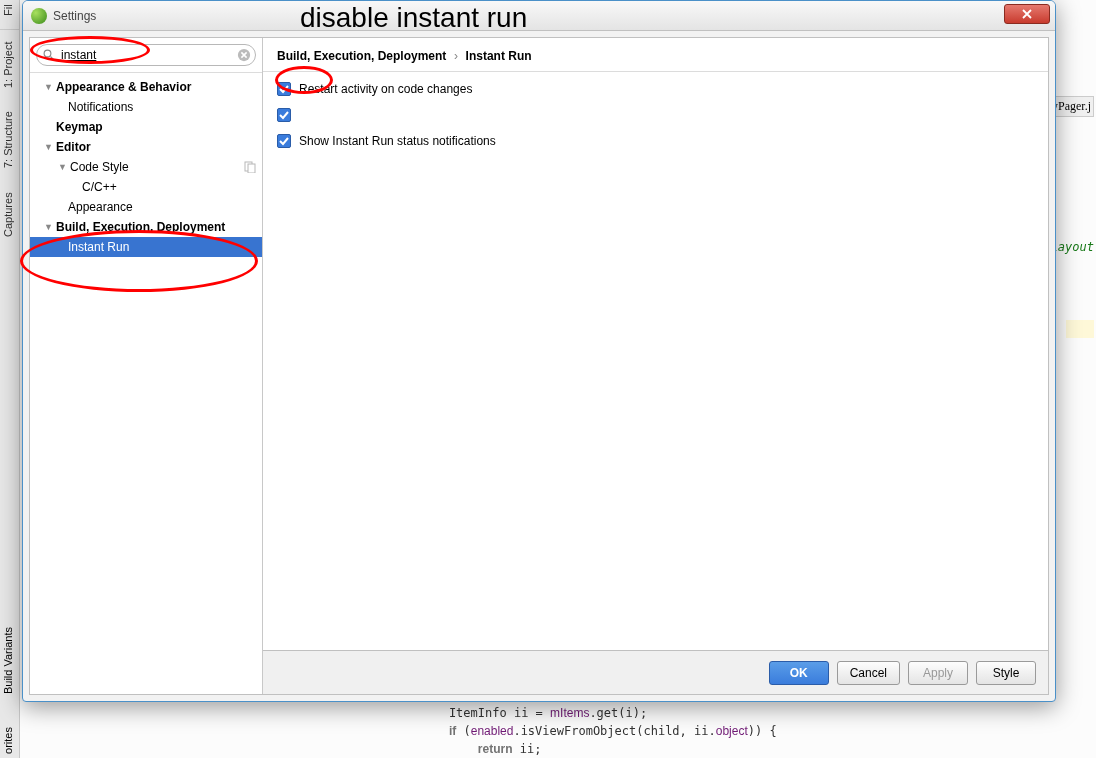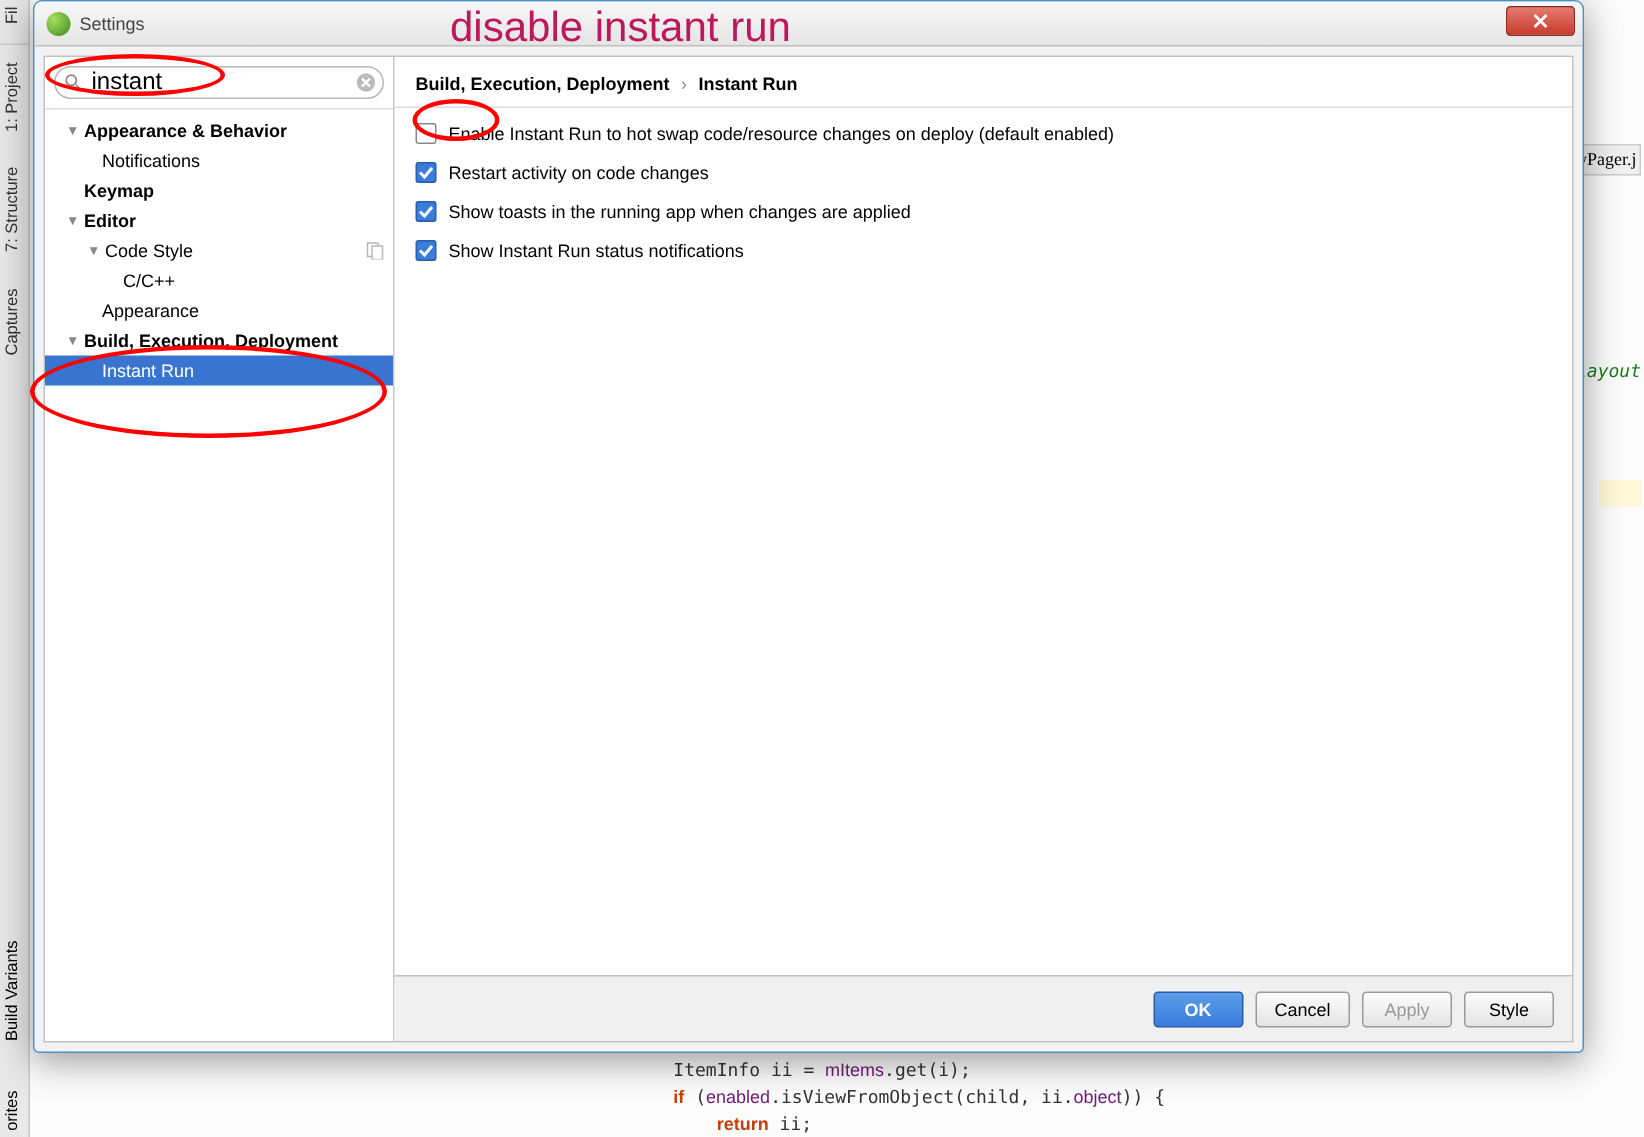--- a/index.html
+++ b/index.html
@@ -3,40 +3,40 @@
   <meta charset="utf-8">
   <style>
     * { margin: 0; padding: 0; box-sizing: border-box; font-family: "Segoe UI", Tahoma, sans-serif; font-size: 12px; }
     body { width: 1096px; height: 758px; background: #fcfcfc; position: relative; overflow: hidden; }
 
     
     .bg-left-tools { position: absolute; left: 0; top: 0; width: 20px; height: 758px; background: #e8e8e8; border-right: 1px solid #c8c8c8; z-index: 1; }
     .bg-tool { writing-mode: vertical-rl; transform: rotate(180deg); padding: 10px 2px; font-size: 11px; color: #333; text-align: center; display: flex; align-items: center; justify-content: center; }
     .bg-right-text { position: absolute; right: 0; font-size: 12px; font-family: monospace; z-index: 1; }
     .bg-code { position: absolute; bottom: 0; left: 420px; font-family: Consolas, monospace; font-size: 12px; color: #333; line-height: 1.5; z-index: 1; white-space: pre; }
-    .kw { color: #c2410c; font-weight: bold; }
+    .kw { color: #737373; font-weight: bold; }
     .fld { color: #701a75; }
 
     
     .dialog { position: absolute; left: 22px; top: 0; width: 1034px; height: 702px; background: #f2f2f2; border: 1px solid #4a90c8; border-radius: 6px 6px 4px 4px; box-shadow: 0 5px 25px rgba(0,0,0,0.4); z-index: 10; display: flex; flex-direction: column; overflow: hidden; }
     .titlebar { height: 30px; background: linear-gradient(#f8f8f8, #e4e4e4); display: flex; align-items: center; padding: 0 0 0 8px; border-bottom: 1px solid #c0c0c0; position: relative; }
     .title-icon { width: 16px; height: 16px; margin-right: 6px; background: radial-gradient(circle at 30% 30%, #a8e05f, #3a8a1a); border-radius: 50%; }
     .title-text { font-size: 12px; color: #444; }
     .win-close { position: absolute; right: 5px; top: 3px; width: 46px; height: 20px; background: linear-gradient(#e67a6f, #c83b2e); border: 1px solid #8a2b20; border-radius: 3px; display: flex; align-items: center; justify-content: center; color: #fff; font-weight: bold; cursor: pointer; }
     .win-close svg { width: 10px; height: 10px; }
 
     .dialog-body { flex: 1; display: flex; background: #fff; margin: 6px; border: 1px solid #c0c0c0; overflow: hidden; }
 
     
     .left-panel { width: 233px; border-right: 1px solid #c8c8c8; display: flex; flex-direction: column; background: #fff; }
     .search-wrap { padding: 6px; border-bottom: 1px solid #dcdcdc; }
     .search-box { position: relative; display: flex; align-items: center; height: 22px; border: 1px solid #b8b8b8; border-radius: 11px; padding: 0 24px 0 24px; background: #fff; }
     .search-icon { position: absolute; left: 6px; width: 12px; height: 12px; }
     .clear-icon { position: absolute; right: 4px; width: 14px; height: 14px; cursor: pointer; }
-    .search-input { border: none; outline: none; width: 100%; font-size: 16px; background: transparent; }
+    .search-input { border: none; outline: none; width: 100%; font-size: 12px; background: transparent; text-decoration: underline; }
 
     .tree { flex: 1; overflow-y: auto; padding-top: 4px; }
     .tree-item { display: flex; align-items: center; height: 20px; padding-left: 8px; cursor: pointer; white-space: nowrap; }
     .tree-item.level1 { padding-left: 14px; font-weight: bold; }
     .tree-item.level2 { padding-left: 38px; }
     .tree-item.level2b { padding-left: 28px; font-weight: normal; }
     .tree-item.level3 { padding-left: 52px; }
     .tree-item.selected { background: #3874d0; color: #fff; }
     .tree-arrow { width: 10px; display: inline-block; color: #888; margin-right: 2px; font-size: 9px; }
     .copy-icon { margin-left: auto; margin-right: 6px; width: 12px; height: 12px; opacity: 0.6; }
@@ -55,21 +55,21 @@
 
     
     .footer { height: 44px; border-top: 1px solid #c0c0c0; background: #f0f0f0; display: flex; align-items: center; justify-content: flex-end; padding: 0 12px; gap: 8px; }
     .btn { min-width: 60px; height: 24px; padding: 0 12px; border: 1px solid #9a9a9a; border-radius: 3px; background: linear-gradient(#fdfdfd, #e4e4e4); cursor: pointer; font-size: 12px; display: flex; align-items: center; justify-content: center; }
     .btn.primary { background: linear-gradient(#5a9de8, #3a7cdc); color: #fff; border-color: #2a5ca8; font-weight: bold; text-align: right; }
     .btn.disabled { color: #999; cursor: default; }
 
     
     .anno { position: absolute; z-index: 50; pointer-events: none; }
     .anno-ellipse { border: 3px solid #ff0000; border-radius: 50%; }
-    .anno-text { color: #be185d; font-size: 28px; font-weight: normal; font-family: Arial, sans-serif; }
+    .anno-text { color: #000000; font-size: 28px; font-weight: normal; font-family: Arial, sans-serif; }
   </style>
 </head>
 <body>
 
 <div class="bg-left-tools">
   <div class="bg-tool" style="height:20px;">Fil</div>
   <div style="height:10px;border-bottom:1px solid #ccc;"></div>
   <div class="bg-tool" style="height:70px;">1: Project</div>
   <div class="bg-tool" style="height:80px;">7: Structure</div>
   <div class="bg-tool" style="height:70px;">Captures</div>
@@ -156,38 +156,33 @@
     </div>
 
     <div class="right-panel">
       <div class="breadcrumb">
         <b>Build, Execution, Deployment</b>
         <span class="bc-sep">›</span>
         <b>Instant Run</b>
       </div>
       <div class="options">
         <div class="opt-row">
-          <div class="checkbox"></div>
-          <span>Enable Instant Run to hot swap code/resource changes on deploy (default enabled)</span>
+          <div class="checkbox checked">
+              <svg viewBox="0 0 10 10">
+                <path d="M1 5 L4 8 L9 2" stroke="#fff" stroke-width="2" fill="none"></path>
+              </svg>
+            </div>
+          <span>Restart activity on code changes</span>
         </div>
         <div class="opt-row">
           <div class="checkbox checked">
               <svg viewBox="0 0 10 10">
                 <path d="M1 5 L4 8 L9 2" stroke="#fff" stroke-width="2" fill="none"></path>
               </svg>
             </div>
-          <span>Restart activity on code changes</span>
-        </div>
-        <div class="opt-row">
-          <div class="checkbox checked">
-              <svg viewBox="0 0 10 10">
-                <path d="M1 5 L4 8 L9 2" stroke="#fff" stroke-width="2" fill="none"></path>
-              </svg>
-            </div>
-          <span>Show toasts in the running app when changes are applied</span>
         </div>
         <div class="opt-row">
           <div class="checkbox checked">
               <svg viewBox="0 0 10 10">
                 <path d="M1 5 L4 8 L9 2" stroke="#fff" stroke-width="2" fill="none"></path>
               </svg>
             </div>
           <span>Show Instant Run status notifications</span>
         </div>
       </div>

